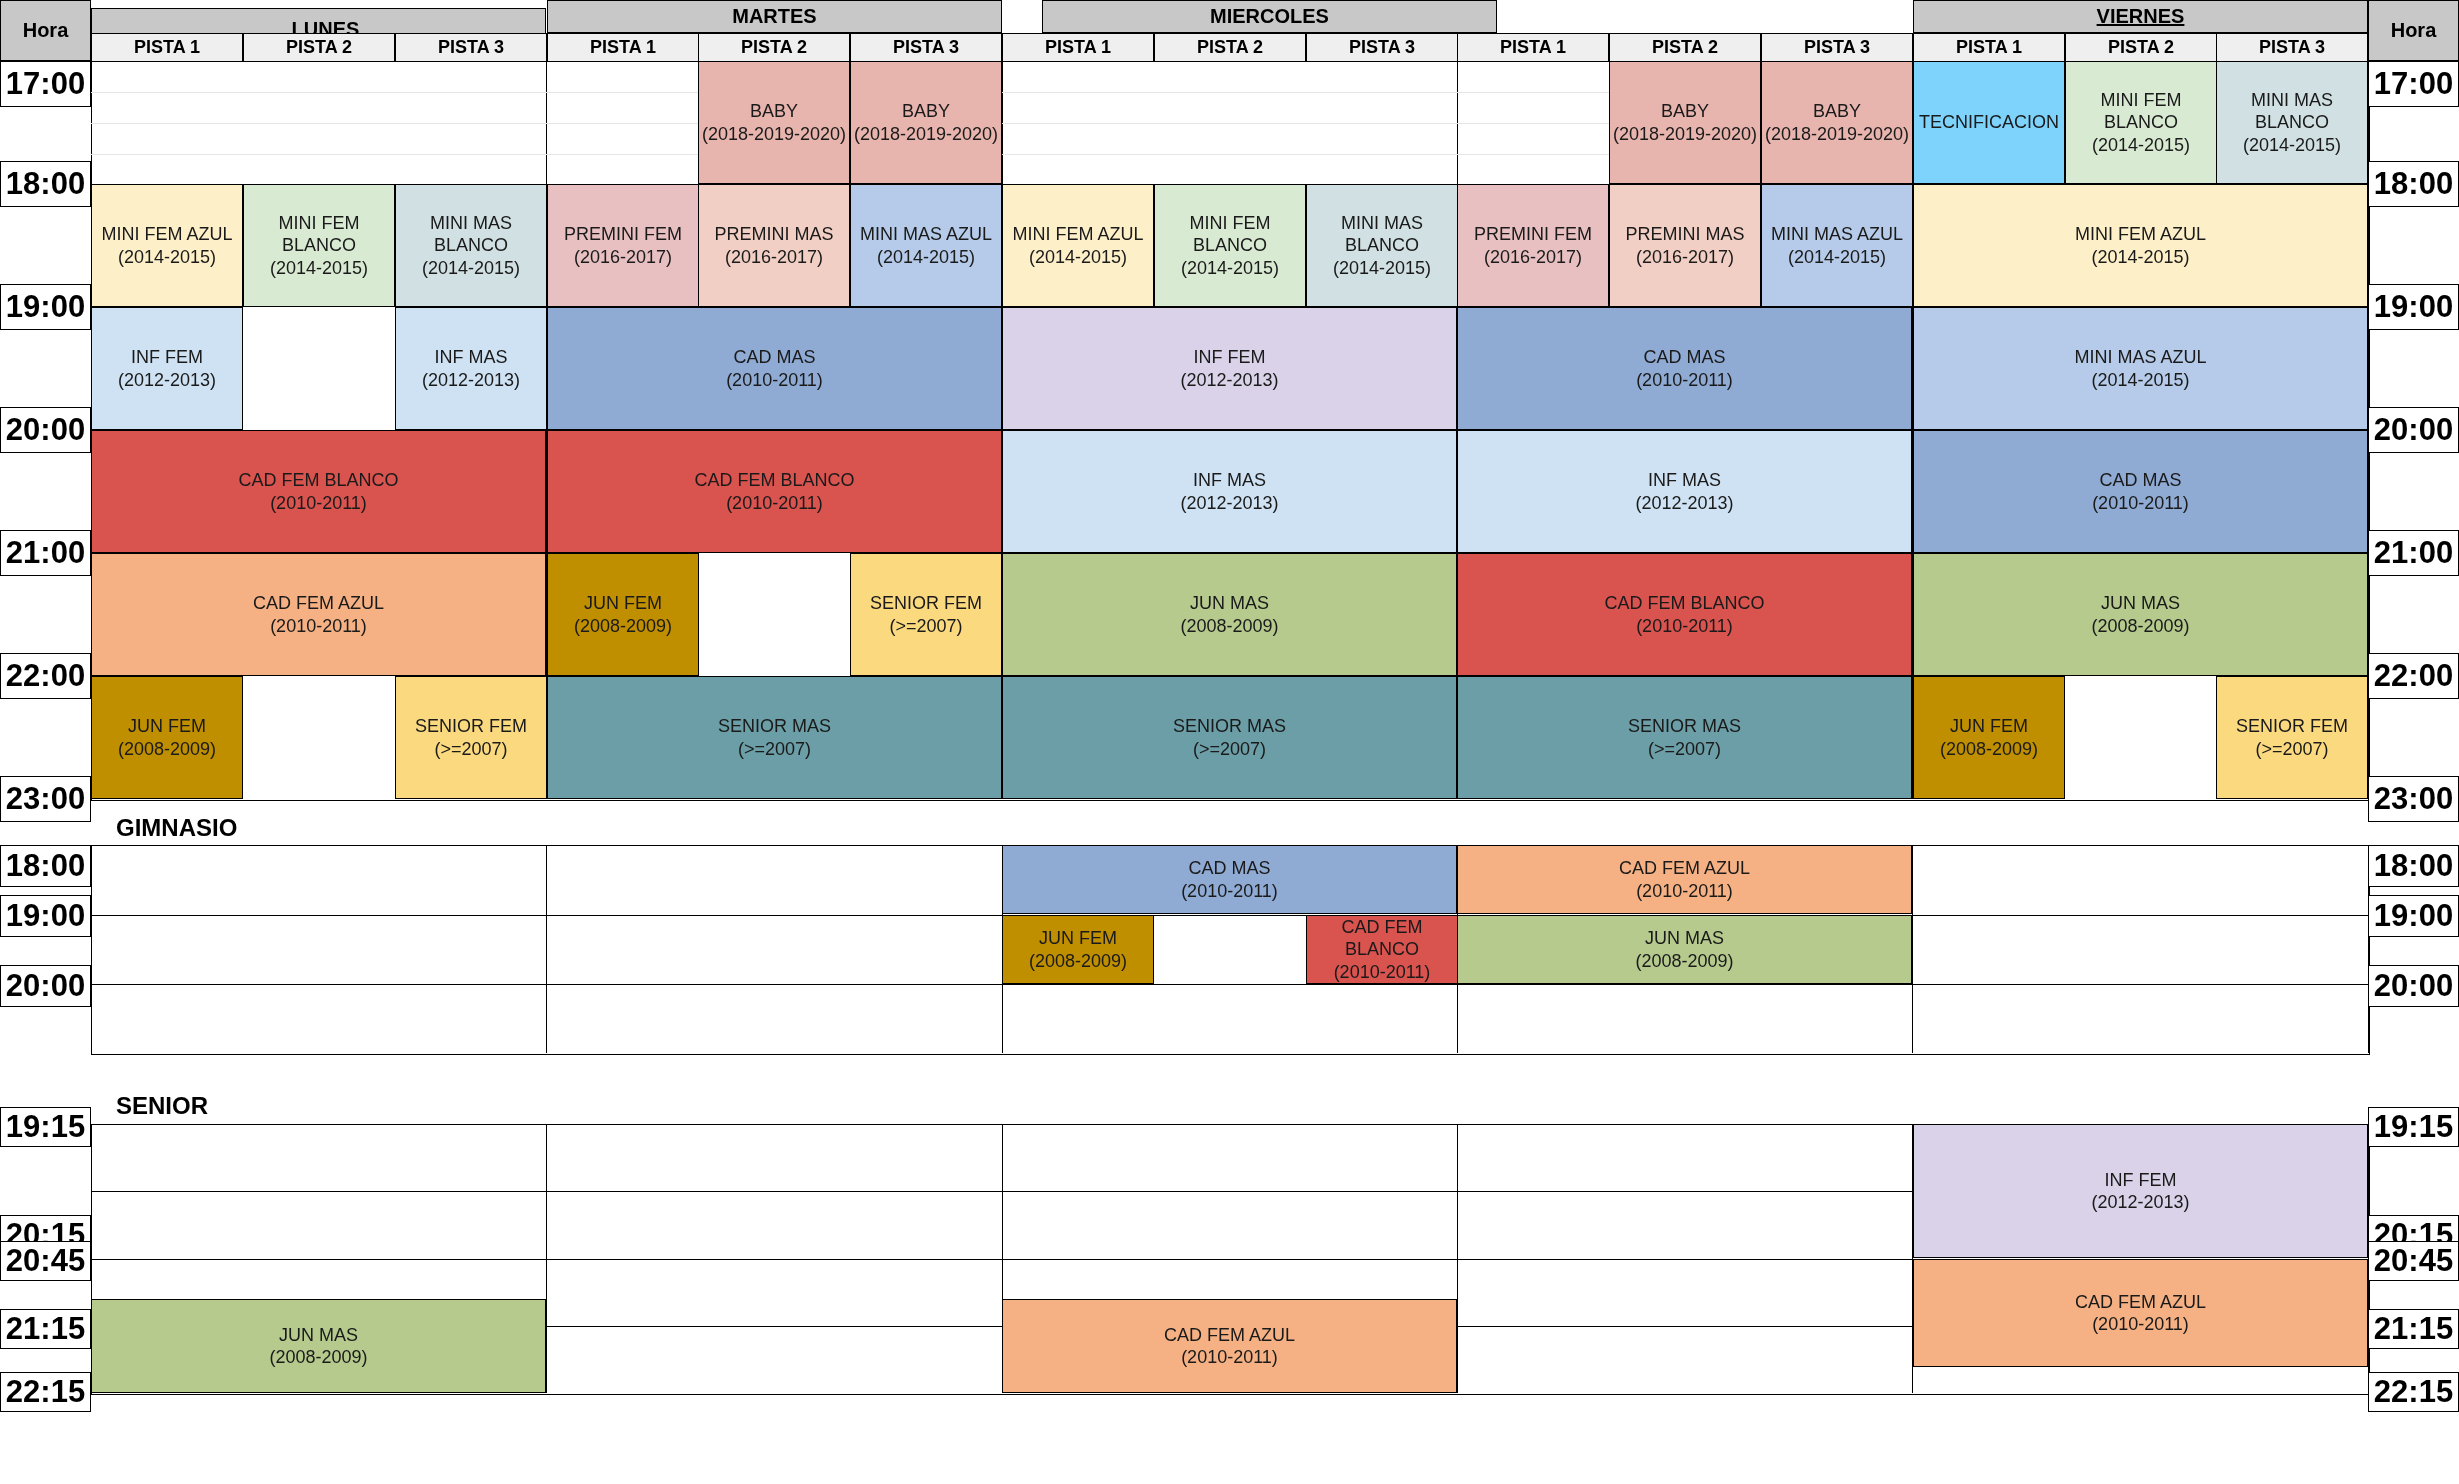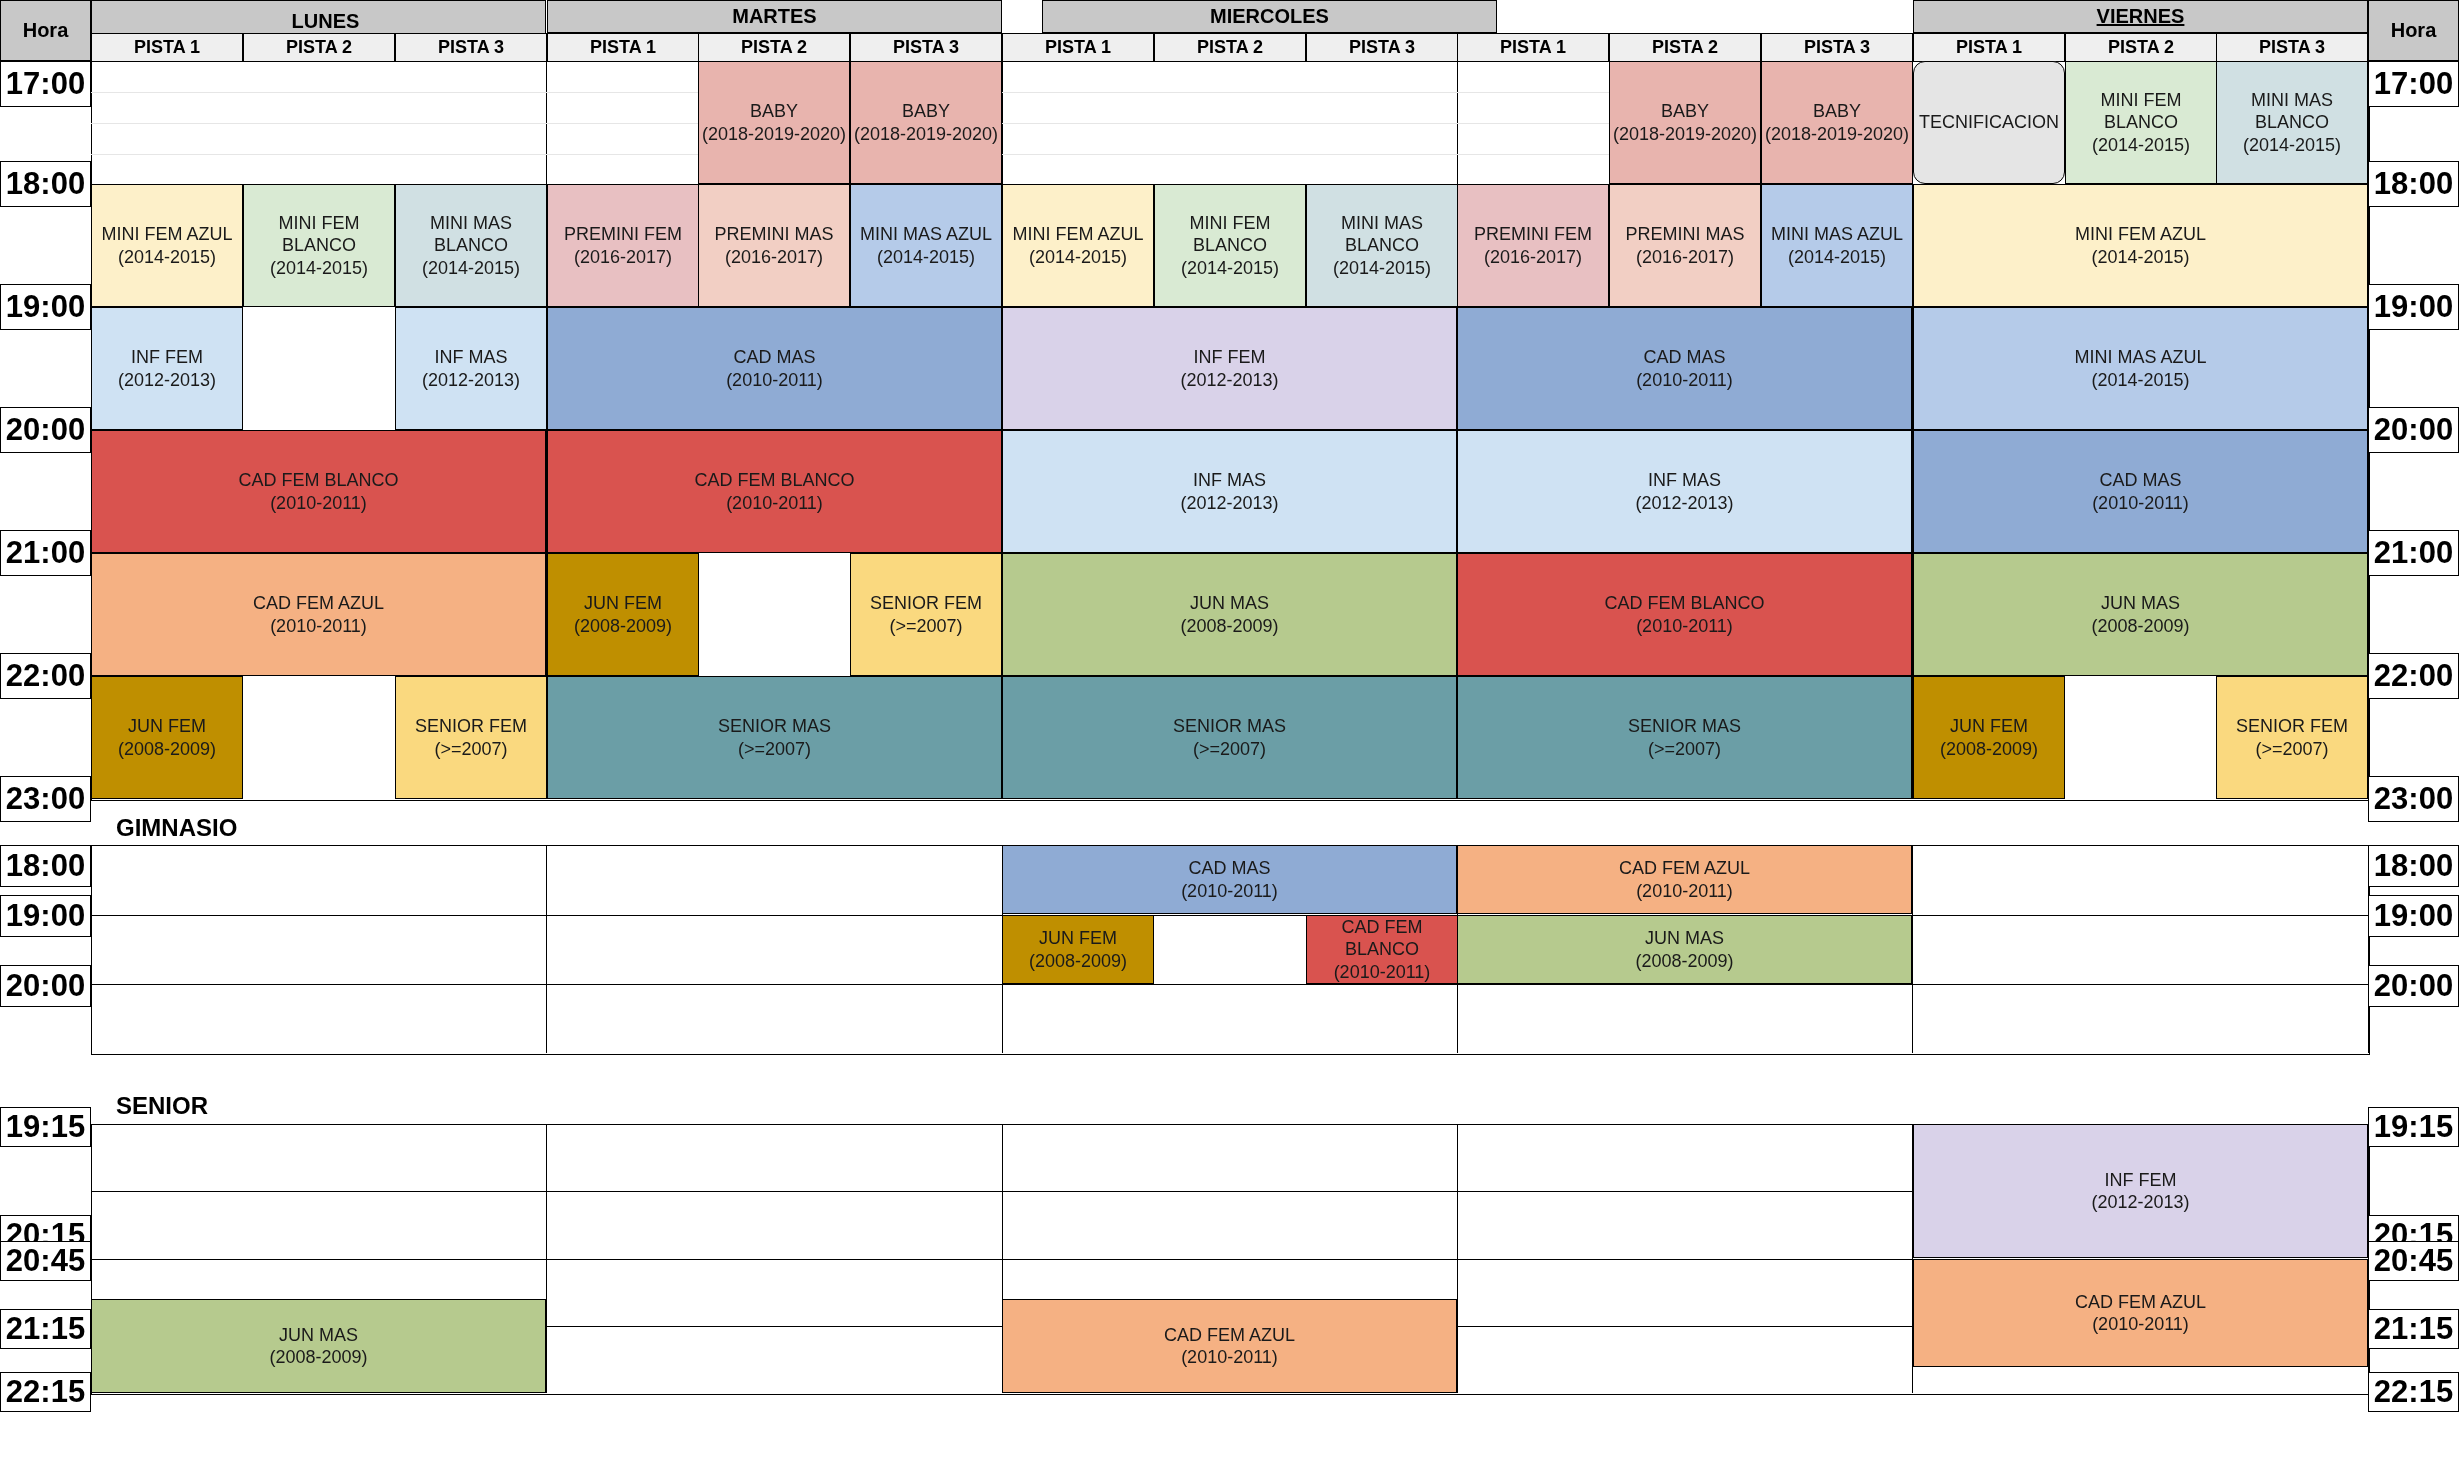--- a/index.html
+++ b/index.html
@@ -13,21 +13,21 @@
   .evt{font-size:18px;color:#1a1a1a;}
   .evt span{display:block;}
   .sectionlabel{font-weight:bold;font-size:24px;text-align:left;justify-content:flex-start;padding-left:25px;}
 </style>
 </head>
 <body>
 
 <div id="page">
     <div class="cell bordered hdr" style="left: 0px; top: 0px; width: 91px; height: 61px;">Hora</div>
     <div class="cell bordered hdr" style="left: 2368px; top: 0px; width: 91px; height: 61px;">Hora</div>
-    <div class="cell bordered hdr" style="left: 91px; top: 0px; width: 455px; height: 43px; padding-left: 14px;">LUNES</div>
+    <div class="cell bordered hdr" style="left: 91px; top: 8px; width: 455px; height: 43px; padding-left: 14px;">LUNES</div>
     <div class="cell bordered sub" style="left: 91px; top: 33px; width: 152px; height: 29px;">PISTA 1</div>
     <div class="cell bordered sub" style="left: 243px; top: 33px; width: 152px; height: 29px;">PISTA 2</div>
     <div class="cell bordered sub" style="left: 395px; top: 33px; width: 152px; height: 29px;">PISTA 3</div>
     <div class="cell bordered hdr" style="left: 547px; top: 0px; width: 455px; height: 33px;">MARTES</div>
     <div class="cell bordered sub" style="left: 547px; top: 33px; width: 152px; height: 29px;">PISTA 1</div>
     <div class="cell bordered sub" style="left: 698px; top: 33px; width: 152px; height: 29px;">PISTA 2</div>
     <div class="cell bordered sub" style="left: 850px; top: 33px; width: 152px; height: 29px;">PISTA 3</div>
     <div class="cell bordered hdr" style="left: 1002px; top: 0px; width: 455px; height: 33px; margin-left: 40px;">MIERCOLES</div>
     <div class="cell bordered sub" style="left: 1002px; top: 33px; width: 152px; height: 29px;">PISTA 1</div>
     <div class="cell bordered sub" style="left: 1154px; top: 33px; width: 152px; height: 29px;">PISTA 2</div>
@@ -96,21 +96,21 @@
       <span>(2018-2019-2020)</span>
     </div>
     <div class="cell bordered evt" style="left: 1609px; top: 61px; width: 152px; height: 123px; background: rgb(232, 180, 174); flex-direction: column;">
       <span>BABY</span>
       <span>(2018-2019-2020)</span>
     </div>
     <div class="cell bordered evt" style="left: 1761px; top: 61px; width: 152px; height: 123px; background: rgb(232, 180, 174); flex-direction: column;">
       <span>BABY</span>
       <span>(2018-2019-2020)</span>
     </div>
-    <div class="cell bordered evt" style="left: 1913px; top: 61px; width: 152px; height: 123px; background: #e5e5e5; flex-direction: column; border-radius: 12px;">
+    <div class="cell bordered evt" style="left: 1913px; top: 61px; width: 152px; height: 123px; background: #7dd3fc; flex-direction: column;">
       <span>TECNIFICACION</span>
     </div>
     <div class="cell bordered evt" style="left: 2065px; top: 61px; width: 152px; height: 123px; background: rgb(217, 234, 211); flex-direction: column;">
       <span>MINI FEM BLANCO</span>
       <span>(2014-2015)</span>
     </div>
     <div class="cell bordered evt" style="left: 2216px; top: 61px; width: 152px; height: 123px; background: rgb(208, 224, 227); flex-direction: column;">
       <span>MINI MAS BLANCO</span>
       <span>(2014-2015)</span>
     </div>

